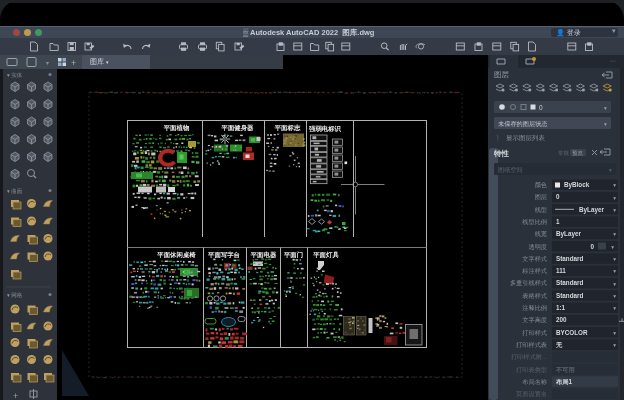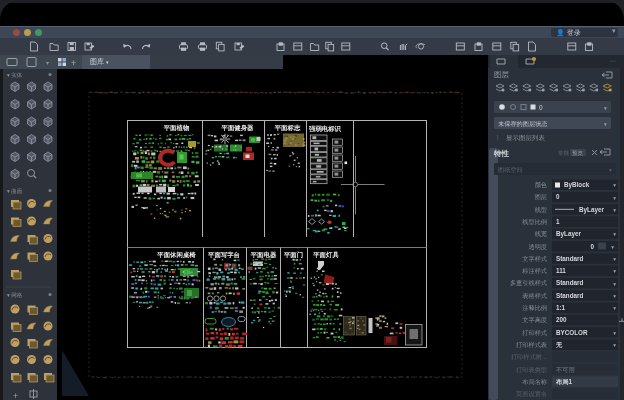--- a/index.html
+++ b/index.html
@@ -12,20 +12,21 @@
   <div class="abs" style="left:0;top:0;width:624px;height:3px;background:#1d1f22;"></div>
     <svg class="abs" style="left:0;top:0;" width="624" height="26">
       <path d="M0 0 L20 0 A20 20 0 0 0 0 20 Z" fill="#1e2125"></path>
       <path d="M624 0 L604 0 A20 20 0 0 1 624 20 Z" fill="#1e2125"></path>
     </svg>
 
   <div class="abs" style="left:0;top:26px;width:624px;height:12px;background:#3e4755;border-top:1px solid #566170;box-sizing:border-box;"></div>
   <div class="abs" style="left:12.5px;top:28.5px;width:7px;height:7px;border-radius:50%;background:#9c4a40;"></div>
   <div class="abs" style="left:23.5px;top:28.5px;width:7px;height:7px;border-radius:50%;background:#bb9c4f;"></div>
   <div class="abs" style="left:34.5px;top:28.5px;width:7px;height:7px;border-radius:50%;background:#419760;"></div>
+  <div class="abs" style="left:243px;top:28px;color:#c9ccd2;font-size:7.5px;font-weight:bold;white-space:nowrap;">▒ Autodesk AutoCAD 2022&nbsp;&nbsp;图库.dwg</div>
   <div class="abs" style="left:551px;top:27.5px;width:62px;height:9.5px;background:#2d343f;border-radius:2px;color:#ccd0d6;font-size:7px;line-height:9.5px;padding-left:5px;">👤 登录</div>
   <div class="abs" style="left:612px;top:27px;color:#9299a3;font-size:7px;">▾</div>
 
   <div class="abs" style="left:0;top:38px;width:624px;height:17px;background:#343b46;"></div>
   <svg class="abs" style="left:0;top:38px;" width="624" height="17">
       <path d="M30.5 4.0 h4.5 l2.5 2.5 v6.5 h-7 Z" fill="none" stroke="#b6bcc4" stroke-width="0.9"></path>
       <path d="M50 5.5 h3 l1.2 1.5 h4 v5.5 h-8.2 Z" fill="none" stroke="#b6bcc4" stroke-width="0.9"></path>
       <rect x="68.0" y="4.5" width="7.5" height="8" fill="none" stroke="#b6bcc4" stroke-width="0.9"></rect>
       <rect x="69.7" y="4.5" width="4" height="2.6" fill="#b6bcc4"></rect>
       <rect x="69.7" y="9.0" width="4.2" height="3.5" fill="#b6bcc4"></rect>

